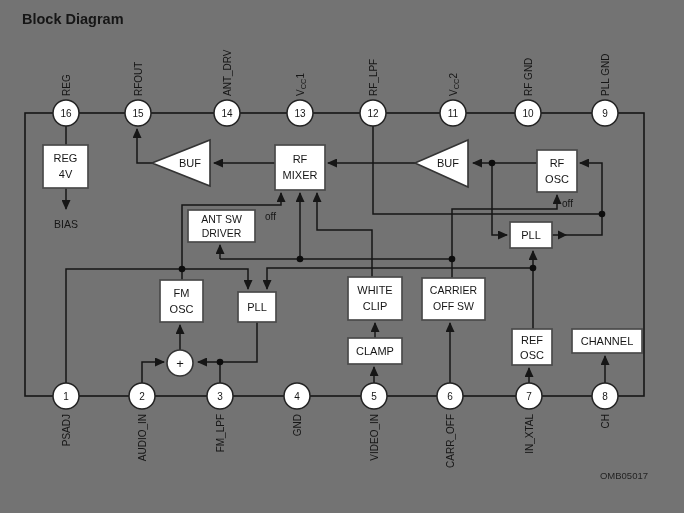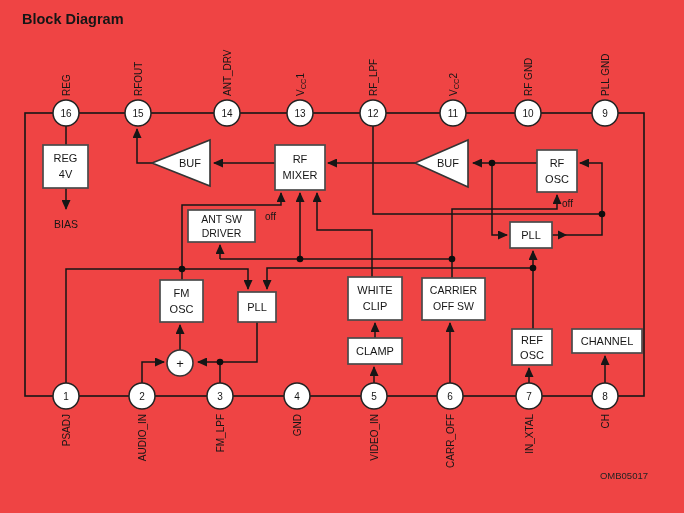--- a/index.html
+++ b/index.html
@@ -1,16 +1,16 @@
 <!DOCTYPE html>
 <html><head>
 <meta charset="utf-8">
 <style>
   html,body{margin:0;padding:0;background:#ffffff;}
-  .stage{width:684px;height:513px;position:relative;background:#ef4444;overflow:hidden;}
+  .stage{width:684px;height:513px;position:relative;background:#737373;overflow:hidden;}
   svg{display:block;}
   svg text{font-family:"Liberation Sans","DejaVu Sans",sans-serif;fill:#161616;}
   .wire{fill:none;stroke:#161616;stroke-width:1.5;}
   .boxr{fill:#ffffff;stroke:#4a4a4a;stroke-width:1.7;}
   .tri{fill:#ffffff;stroke:#343434;stroke-width:1.6;}
   .pin{fill:#ffffff;stroke:#222222;stroke-width:1.5;}
   .dot{fill:#0d0d0d;stroke:none;}
   .arrfill{fill:#161616;stroke:none;}
   .btxt{font-size:11px;text-anchor:middle;}
   .btxt2{font-size:10.5px;text-anchor:middle;}

